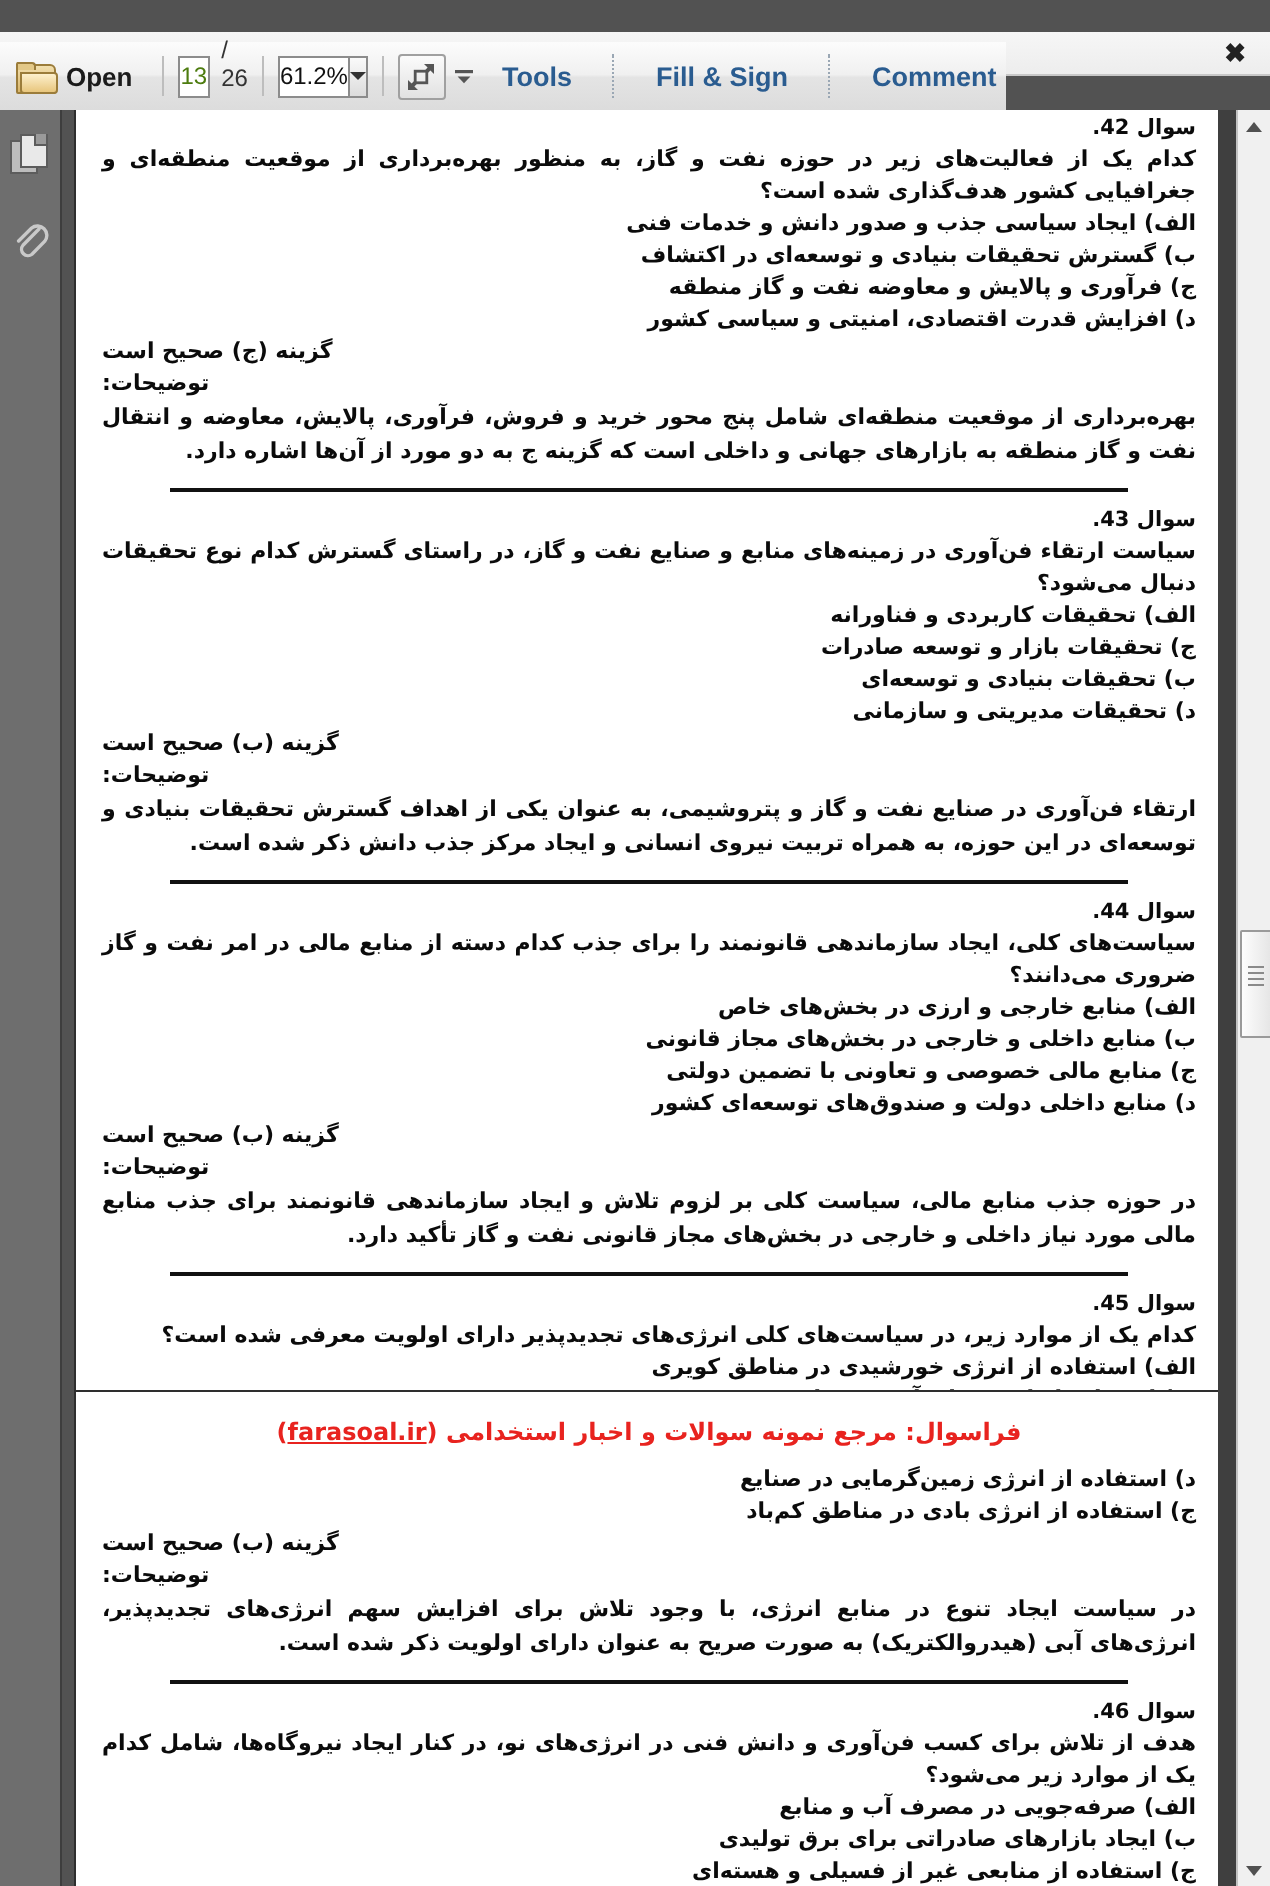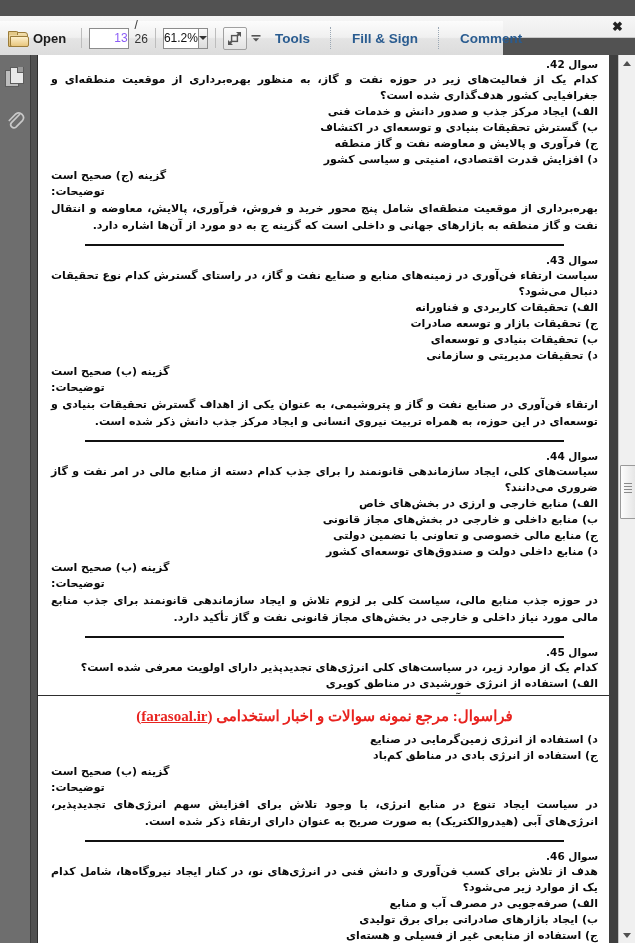--- a/index.html
+++ b/index.html
@@ -54,21 +54,21 @@
     border:1px solid #9b7c3a;border-radius:0 2px 2px 2px;
   }
   .open-label{font-size:13px;font-weight:bold;color:#1b1b1b;font-family:"Liberation Sans",sans-serif;}
 
   .sep{width:1px;height:20px;background:#bdbdbd;margin:0 7px;flex:none;}
   .sep-dot{width:1px;height:22px;border-left:1px dotted #9aa7b4;margin:0 10px;flex:none;}
 
   .pagebox{
     width:34px;height:19px;background:#fff;border:1px solid #8c8c8c;
     display:flex;align-items:center;justify-content:center;
-    font-size:12px;color:#8b5cf6;font-family:"Liberation Sans",sans-serif;padding-left:24px;
+    font-size:12px;color:#4d7c0f;font-family:"Liberation Sans",sans-serif;
   }
   .pagetot{font-size:12px;color:#333;margin:0 0 13px 6px;font-family:"Liberation Sans",sans-serif;}
 
   .zoombox{
     width:48px;height:19px;background:#fff;border:1px solid #8c8c8c;border-right:none;
     display:flex;align-items:center;justify-content:center;
     font-size:12px;color:#111;font-family:"Liberation Sans",sans-serif;
   }
   .zoomarrow{
     width:17px;height:19px;border:1px solid #8c8c8c;
@@ -133,22 +133,22 @@
   .opt{
     font-size:11px;font-weight:bold;line-height:16px;text-align:right;
   }
   .ansline{font-size:11px;font-weight:bold;line-height:16px;text-align:left;}
   .explabel{font-size:11px;font-weight:bold;line-height:16px;text-align:left;}
   .exptext{
     font-size:11px;font-weight:bold;line-height:17px;
     text-align:justify;text-align-last:right;
   }
   .watermark{
-    text-align:center;font-size:15px;font-weight:bold;color:#e8231f;
-    line-height:16px;padding:12px 0 6px 0;letter-spacing:0;font-family:Liberation Serif, serif;
+    text-align:center;font-size:12px;font-weight:bold;color:#e8231f;
+    line-height:16px;padding:12px 0 6px 0;letter-spacing:0;
   }
   .watermark .lnk{text-decoration:underline;direction:ltr;display:inline-block;}
 
   
   .vscroll{
     position:absolute;right:0;top:55px;width:16px;height:888px;
     background:#f0f0f0;border-left:1px solid #c2c2c2;
   }
   .vs-arrow{
     width:16px;height:16px;display:flex;align-items:center;justify-content:center;
@@ -250,21 +250,21 @@
   </div>
 
   <div class="viewport">
 
     <div class="page" id="page-a">
       <div class="pagebody">
 
         <div class="qblock">
           <div class="qnum">سوال 42.</div>
           <div class="qtext">کدام یک از فعالیت‌های زیر در حوزه نفت و گاز، به منظور بهره‌برداری از موقعیت منطقه‌ای و جغرافیایی کشور هدف‌گذاری شده است؟</div>
-          <div class="opt">الف) ایجاد مرکز جذب و صدور دانش و خدمات فنی</div>
+          <div class="opt">الف) ایجاد سیاسی جذب و صدور دانش و خدمات فنی</div>
           <div class="opt">ب) گسترش تحقیقات بنیادی و توسعه‌ای در اکتشاف</div>
           <div class="opt">ج) فرآوری و پالایش و معاوضه نفت و گاز منطقه</div>
           <div class="opt">د) افزایش قدرت اقتصادی، امنیتی و سیاسی کشور</div>
           <div class="ansline">گزینه (ج) صحیح است</div>
           <div class="explabel">توضیحات:</div>
           <div class="exptext">بهره‌برداری از موقعیت منطقه‌ای شامل پنج محور خرید و فروش، فرآوری، پالایش، معاوضه و انتقال نفت و گاز منطقه به بازارهای جهانی و داخلی است که گزینه ج به دو مورد از آن‌ها اشاره دارد.</div>
         </div>
 
         <div class="divider"></div>
 
@@ -311,21 +311,21 @@
 
         <div class="watermark">
           <span>فراسوال: مرجع نمونه سوالات و اخبار استخدامی (</span><span class="lnk">farasoal.ir</span><span>)</span>
         </div>
 
         <div class="qblock">
           <div class="opt">د) استفاده از انرژی زمین‌گرمایی در صنایع</div>
           <div class="opt">ج) استفاده از انرژی بادی در مناطق کم‌باد</div>
           <div class="ansline">گزینه (ب) صحیح است</div>
           <div class="explabel">توضیحات:</div>
-          <div class="exptext">در سیاست ایجاد تنوع در منابع انرژی، با وجود تلاش برای افزایش سهم انرژی‌های تجدیدپذیر، انرژی‌های آبی (هیدروالکتریک) به صورت صریح به عنوان دارای ارتقاء ذکر شده است.</div>
+          <div class="exptext">در سیاست ایجاد تنوع در منابع انرژی، با وجود تلاش برای افزایش سهم انرژی‌های تجدیدپذیر، انرژی‌های آبی (هیدروالکتریک) به صورت صریح به عنوان دارای اولویت ذکر شده است.</div>
         </div>
 
         <div class="divider"></div>
 
         <div class="qblock">
           <div class="qnum">سوال 46.</div>
           <div class="qtext">هدف از تلاش برای کسب فن‌آوری و دانش فنی در انرژی‌های نو، در کنار ایجاد نیروگاه‌ها، شامل کدام یک از موارد زیر می‌شود؟</div>
           <div class="opt">الف) صرفه‌جویی در مصرف آب و منابع</div>
           <div class="opt">ب) ایجاد بازارهای صادراتی برای برق تولیدی</div>
           <div class="opt">ج) استفاده از منابعی غیر از فسیلی و هسته‌ای</div>

